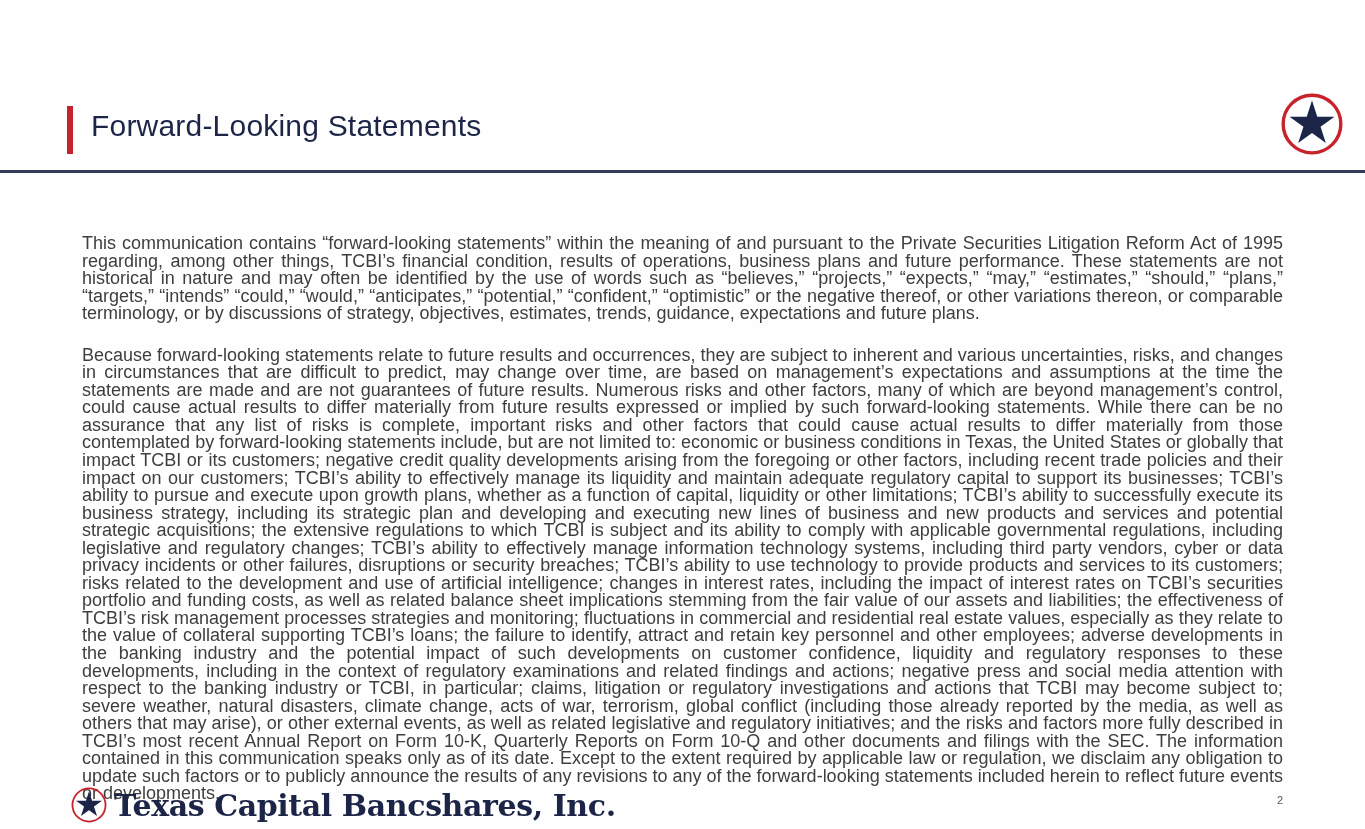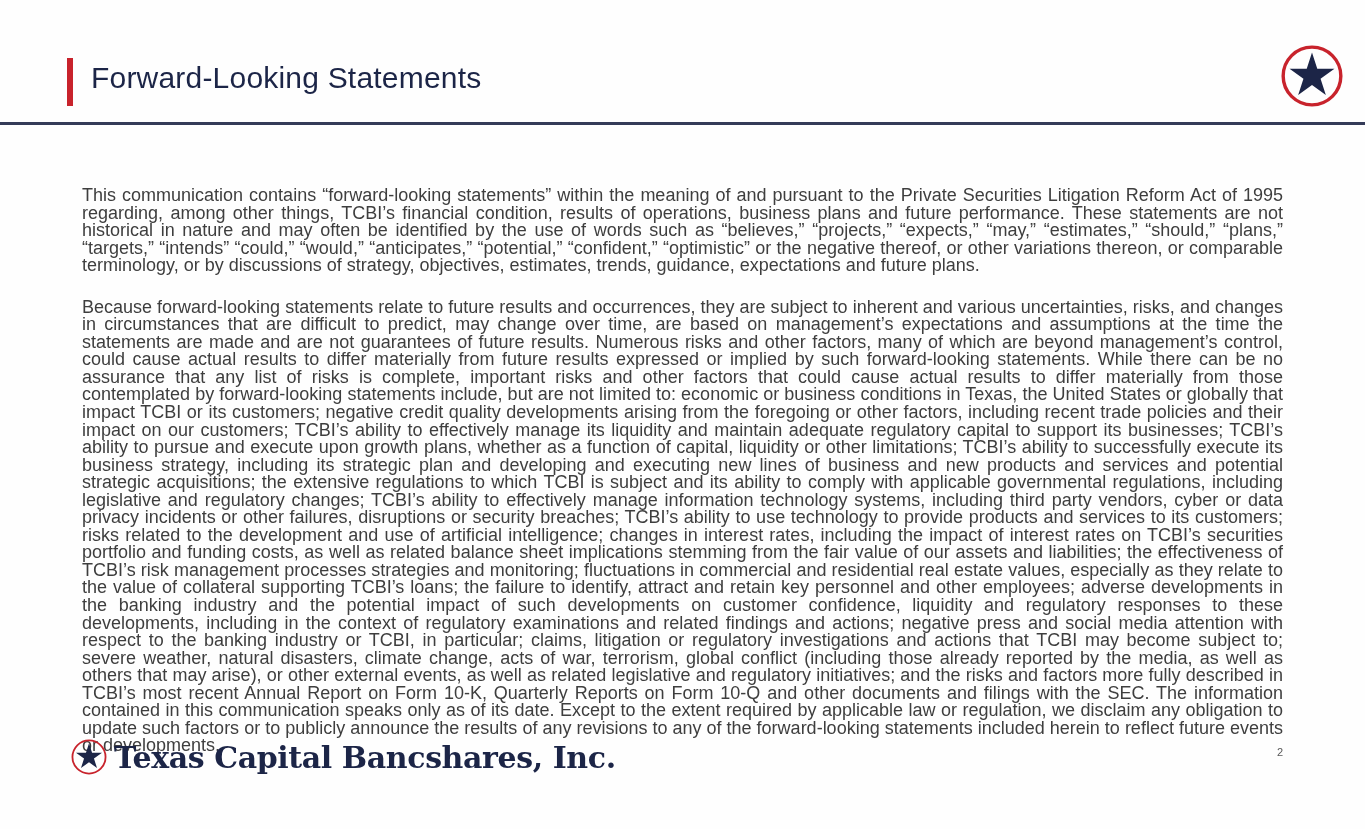--- a/index.html
+++ b/index.html
@@ -3,21 +3,21 @@
 <meta charset="utf-8">
 <style>
   * { margin:0; padding:0; box-sizing:border-box; }
   html,body { width:1365px; height:829px; }
   body {
     font-family:"Liberation Sans", sans-serif;
     background:#ffffff;
     position:relative;
     overflow:hidden;
   }
-  .slide { position:absolute; inset:0; background:#fefefe; }
+  .slide { position:absolute; inset:0; background:#fefefe;margin-top:48px; }
 
   
   .accent-bar {
     position:absolute; left:67px; top:58px;
     width:6px; height:48px; background:#c8232c;
   }
   .slide-title {
     position:absolute; left:91px; top:61px;
     font-size:30px; font-weight:400; color:#1c2547;
     letter-spacing:0.2px; white-space:nowrap;

